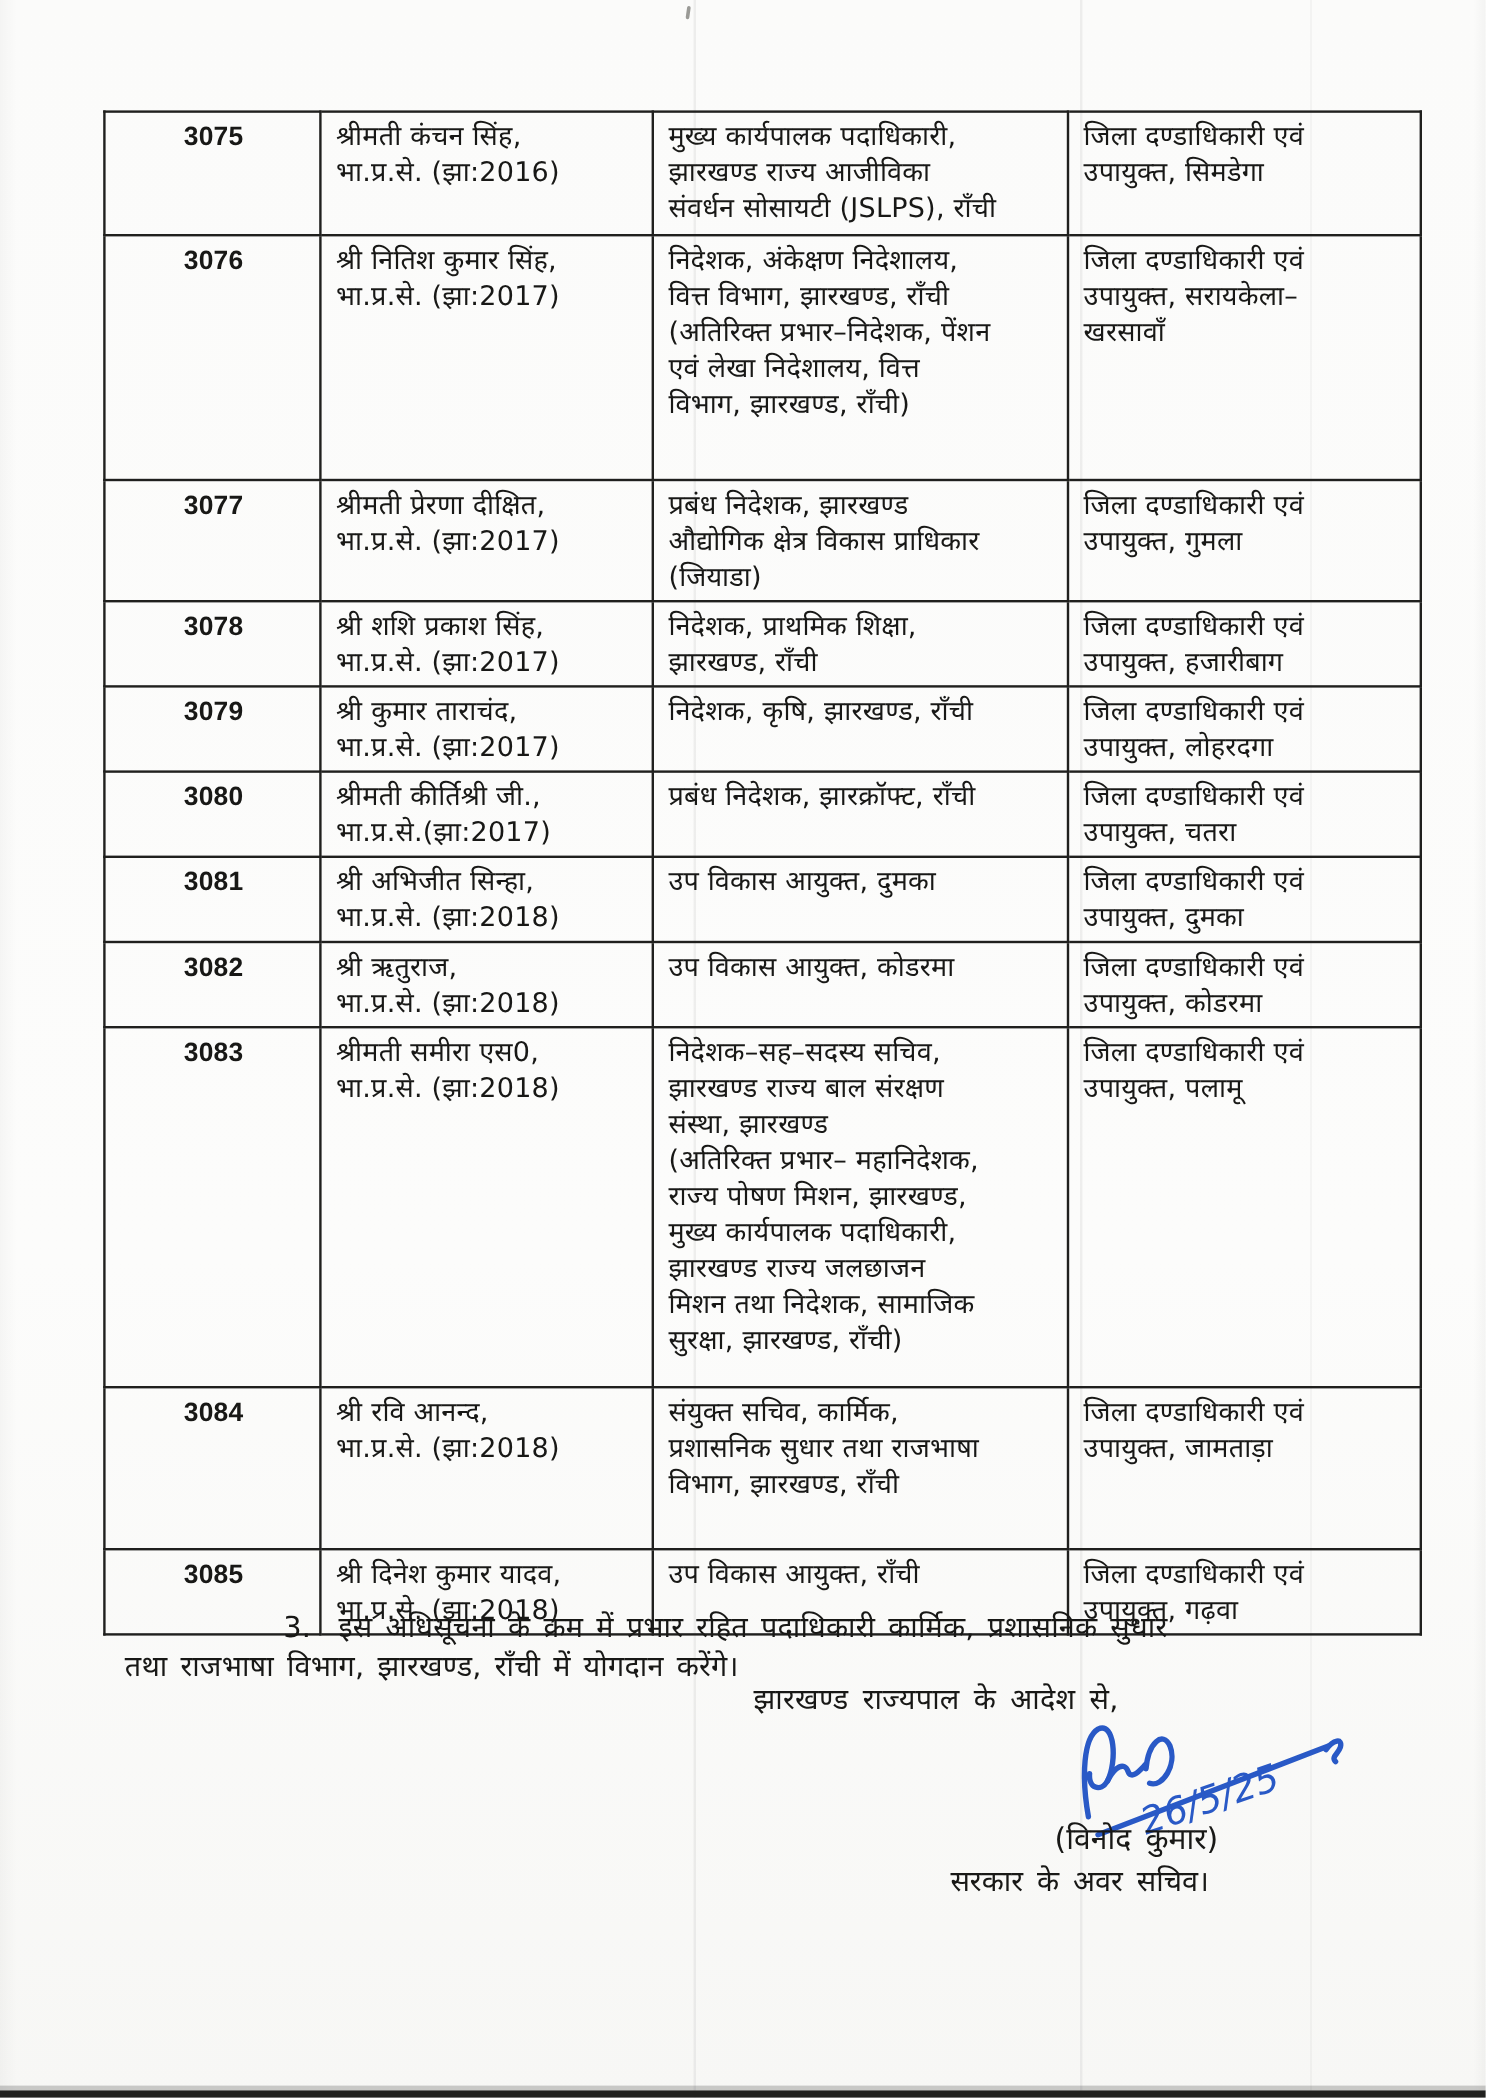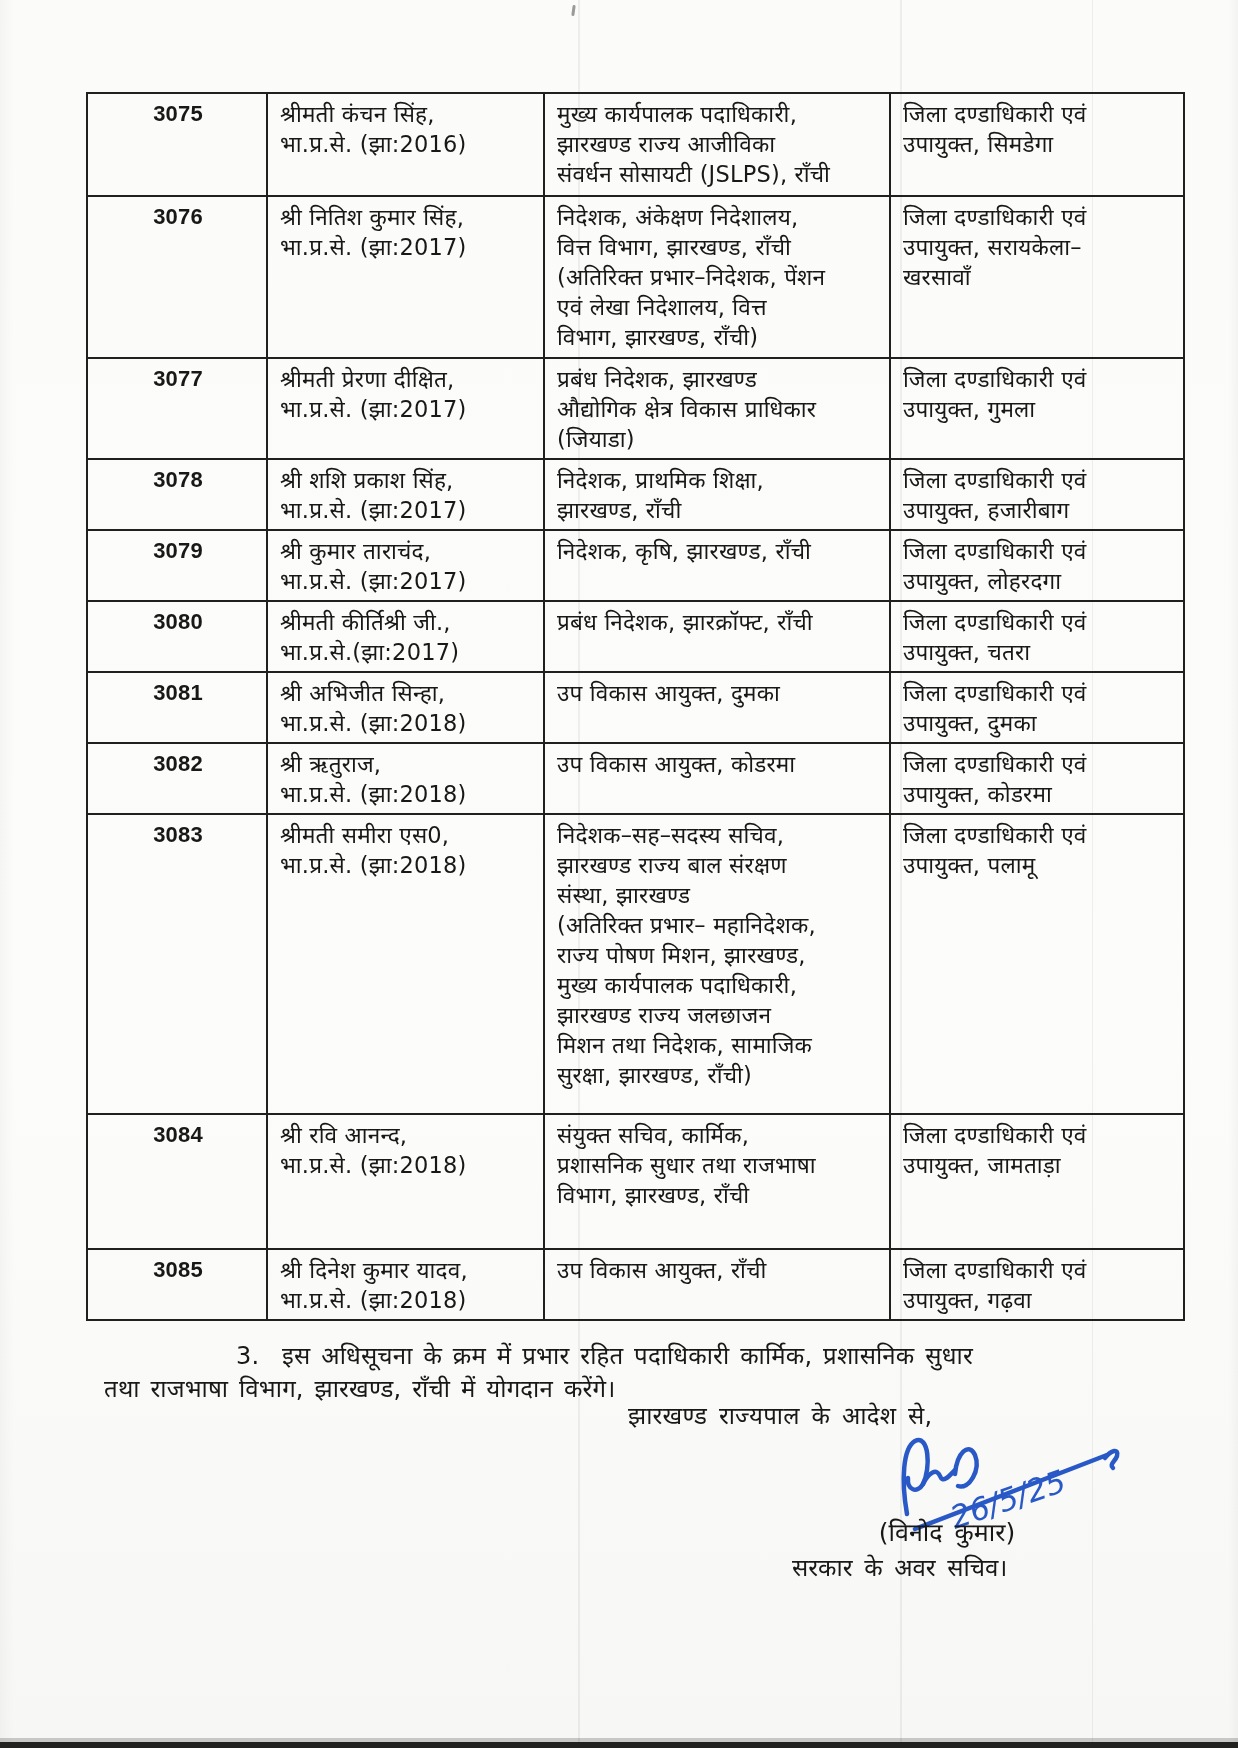--- a/index.html
+++ b/index.html
@@ -81,21 +81,21 @@
         <tr style="height: 103px;">
     <td class="c-serial">3075</td>
     <td class="c-name">श्रीमती कंचन सिंह,
 भा.प्र.से. (झा:2016)</td>
     <td class="c-post">मुख्य कार्यपालक पदाधिकारी,
 झारखण्ड राज्य आजीविका
 संवर्धन सोसायटी (JSLPS), राँची</td>
     <td class="c-newpost">जिला दण्डाधिकारी एवं
 उपायुक्त, सिमडेगा</td>
   </tr>
-        <tr style="height: 162px; border-radius: 30px;">
+        <tr style="height: 204px; border-radius: 30px;">
     <td class="c-serial">3076</td>
     <td class="c-name">श्री नितिश कुमार सिंह,
 भा.प्र.से. (झा:2017)</td>
     <td class="c-post">निदेशक, अंकेक्षण निदेशालय,
 वित्त विभाग, झारखण्ड, राँची
 (अतिरिक्त प्रभार–निदेशक, पेंशन
 एवं लेखा निदेशालय, वित्त
 विभाग, झारखण्ड, राँची)</td>
     <td class="c-newpost">जिला दण्डाधिकारी एवं
 उपायुक्त, सरायकेला–

